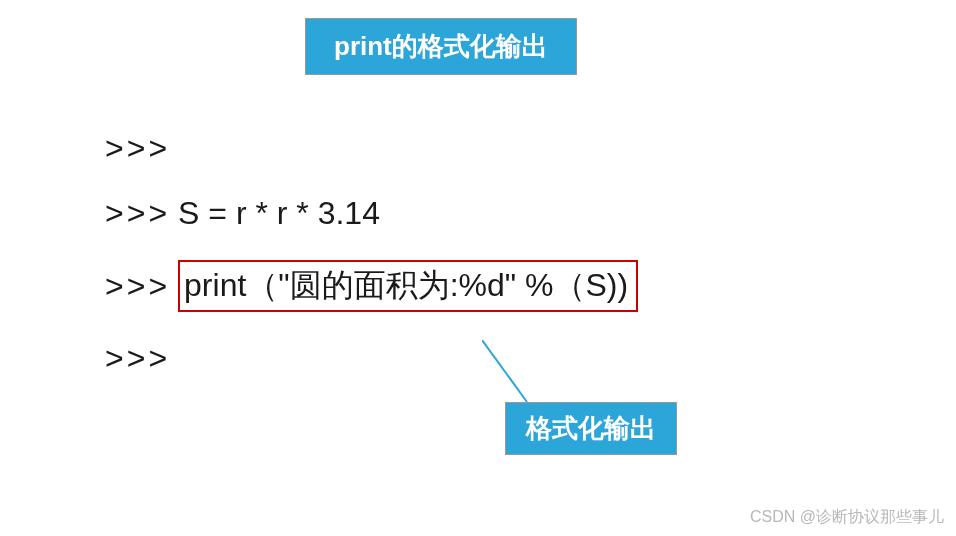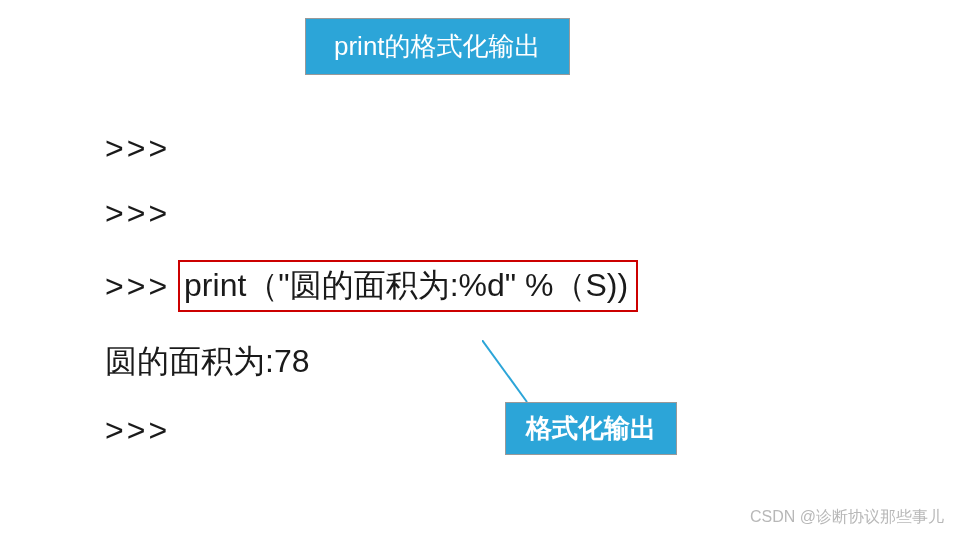--- a/index.html
+++ b/index.html
@@ -14,21 +14,21 @@
       font-family: "Microsoft YaHei", "SimHei", Arial, sans-serif;
       position: relative;
     }
     .title-box {
       position: absolute;
       top: 18px;
       left: 305px;
       background: #2ca5d8;
       color: #ffffff;
       font-size: 26px;
-      font-weight: normal;
+      font-weight: bold;
       padding: 10px 28px;
       border: 1px solid #999;
     }
     .code-block {
       position: absolute;
       top: 130px;
       left: 105px;
     }
     .code-line {
       font-size: 32px;
@@ -80,29 +80,27 @@
 <div class="title-box">
   <span>print的格式化输出</span>
 </div>
 
 <div class="code-block">
   <div class="code-line">
     <span class="prompt">&gt;&gt;&gt;</span>
   </div>
   <div class="code-line">
     <span class="prompt">&gt;&gt;&gt;</span>
+    <span>S = r * r * 3.14</span>
   </div>
   <div class="code-line">
     <span class="prompt">&gt;&gt;&gt;</span>
     <span class="red-box">
       <span>print（"圆的面积为:%d"   %（S))</span>
     </span>
-  </div>
-  <div class="code-line">
-    <span>圆的面积为:78</span>
   </div>
   <div class="code-line">
     <span class="prompt">&gt;&gt;&gt;</span>
   </div>
 </div>
 
 <svg class="connector-line" viewBox="0 0 90 75">
   <line x1="0" y1="0" x2="45" y2="62" stroke="#2ca5d8" stroke-width="2"></line>
   <line x1="45" y1="62" x2="45" y2="75" stroke="#2ca5d8" stroke-width="2"></line>
 </svg>

